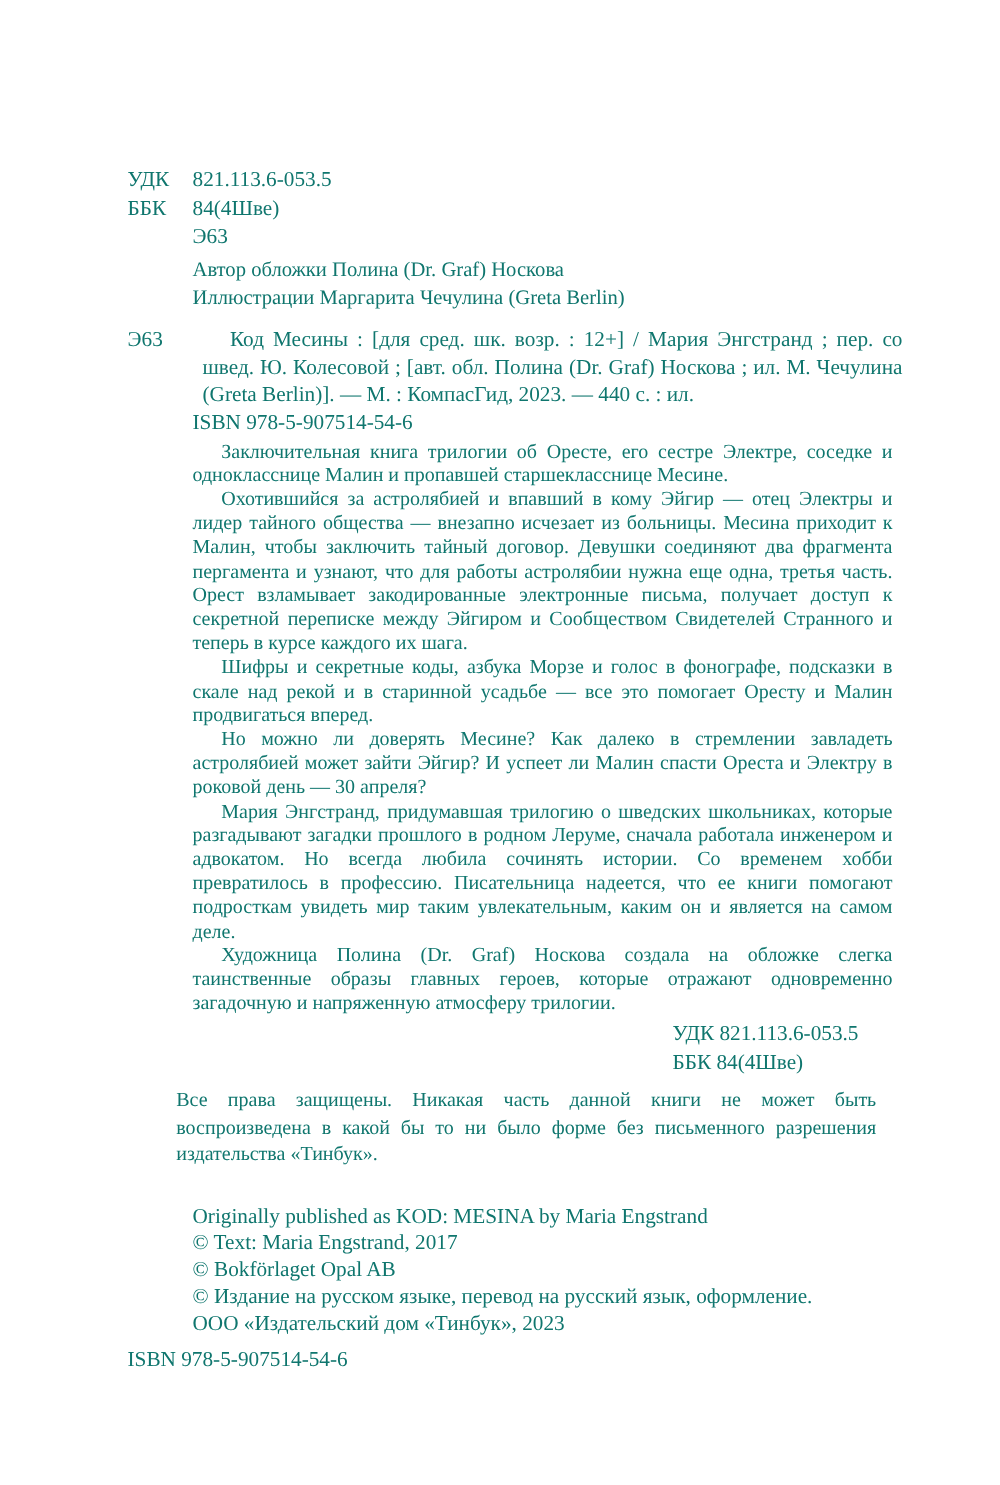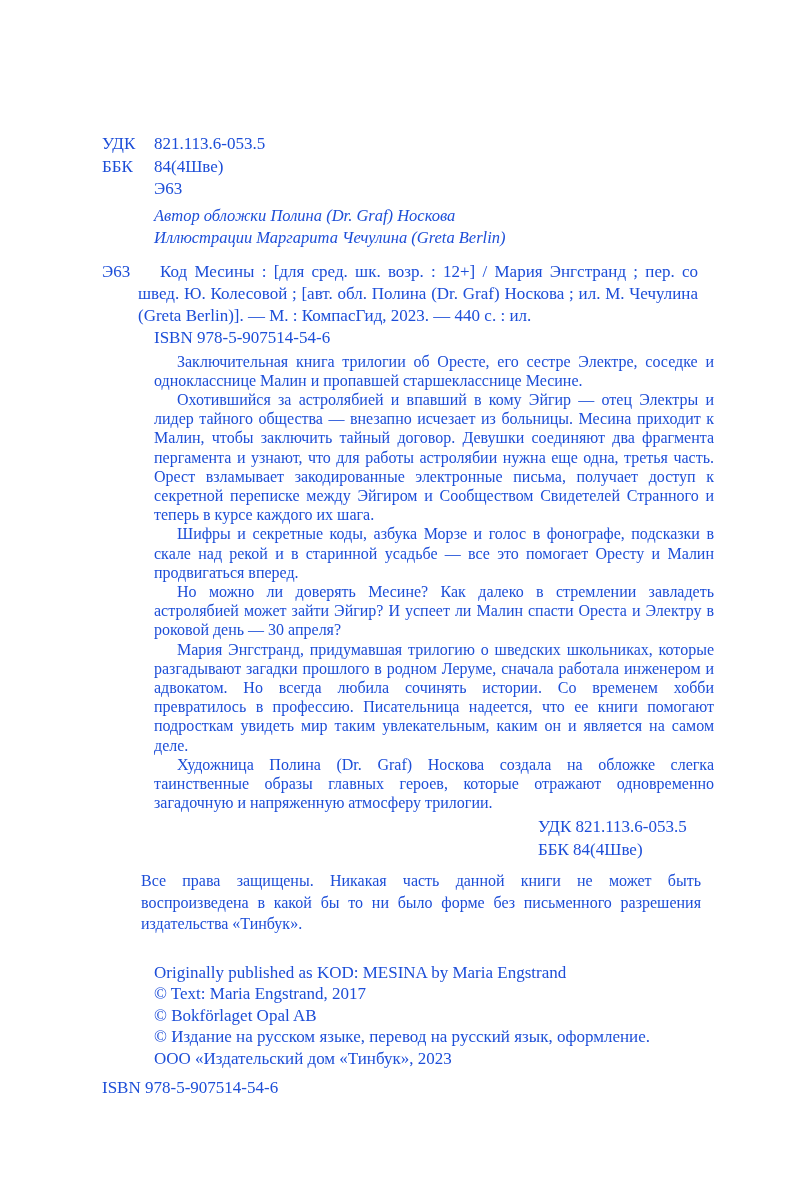--- a/index.html
+++ b/index.html
@@ -5,21 +5,21 @@
   html, body {
     margin: 0;
     padding: 0;
     background: #ffffff;
   }
   .page {
     position: relative;
     width: 800px;
     height: 1188px;
     background: #ffffff;
-    color: #1d4ed8;
+    color: #0f766e;
     font-family: "Liberation Serif", "DejaVu Serif", serif;
     overflow: hidden;
     border-radius: 22px;
   }
   .content {
     position: absolute;
     left: 102px;
     top: 133px;
     width: 612px;
   }
@@ -29,21 +29,20 @@
     font-size: 17px;
     line-height: 22.5px;
   }
   .topcode .row { display: flex; }
   .topcode .lbl { width: 52px; flex: 0 0 52px; }
 
   
   .credits {
     margin-top: 4px;
     margin-left: 52px;
-    font-style: italic;
     font-size: 16.5px;
     line-height: 22px;
   }
 
   
   .bib {
     margin-top: 12px;
     font-size: 17px;
     line-height: 22px;
   }
@@ -51,21 +50,21 @@
     margin-left: 52px;
     font-weight: bold;
   }
   .bib-entry { position: relative; }
   .bib-code {
     position: absolute;
     left: 0;
     top: 0;
   }
   .bib-desc {
-    margin: 0 0 0 36px;
+    margin: 0 0 0 60px;
     width: 560px;
     text-align: justify;
     text-indent: 22px;
     font-family: Liberation Serif, serif;
   }
   .bib-isbn { margin-left: 52px; }
 
   
   .annotation {
     margin-top: 3px;

